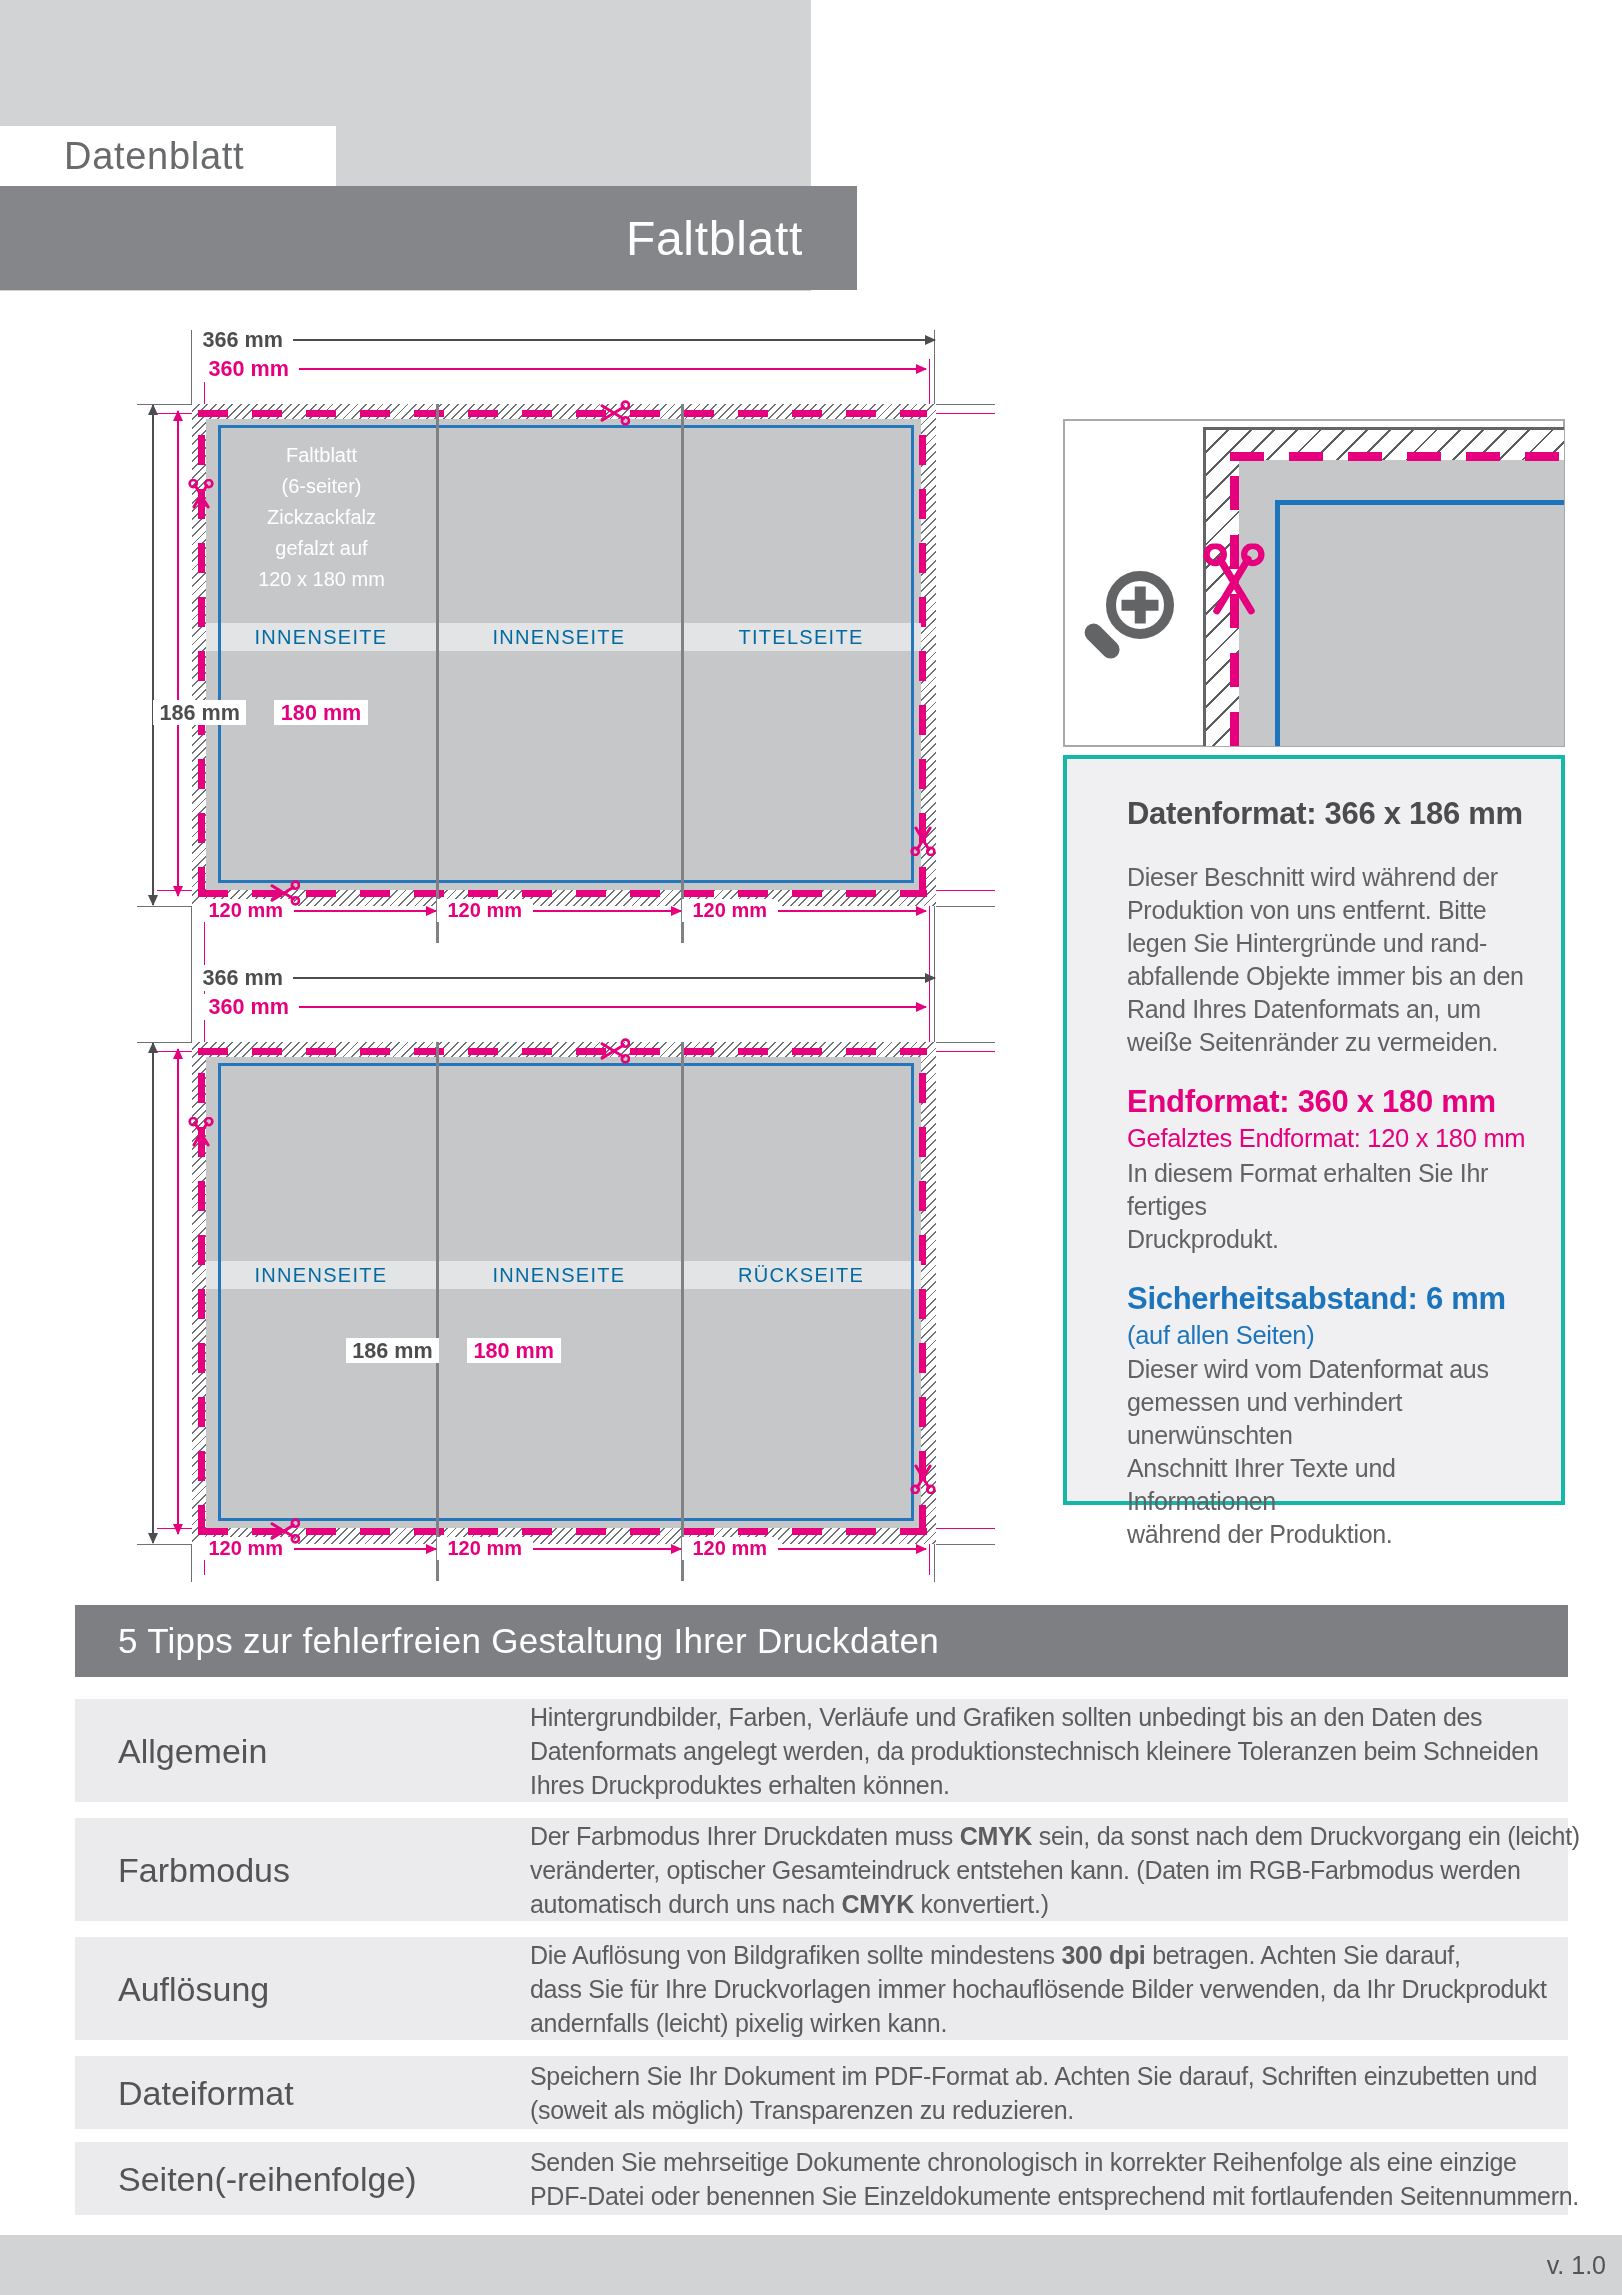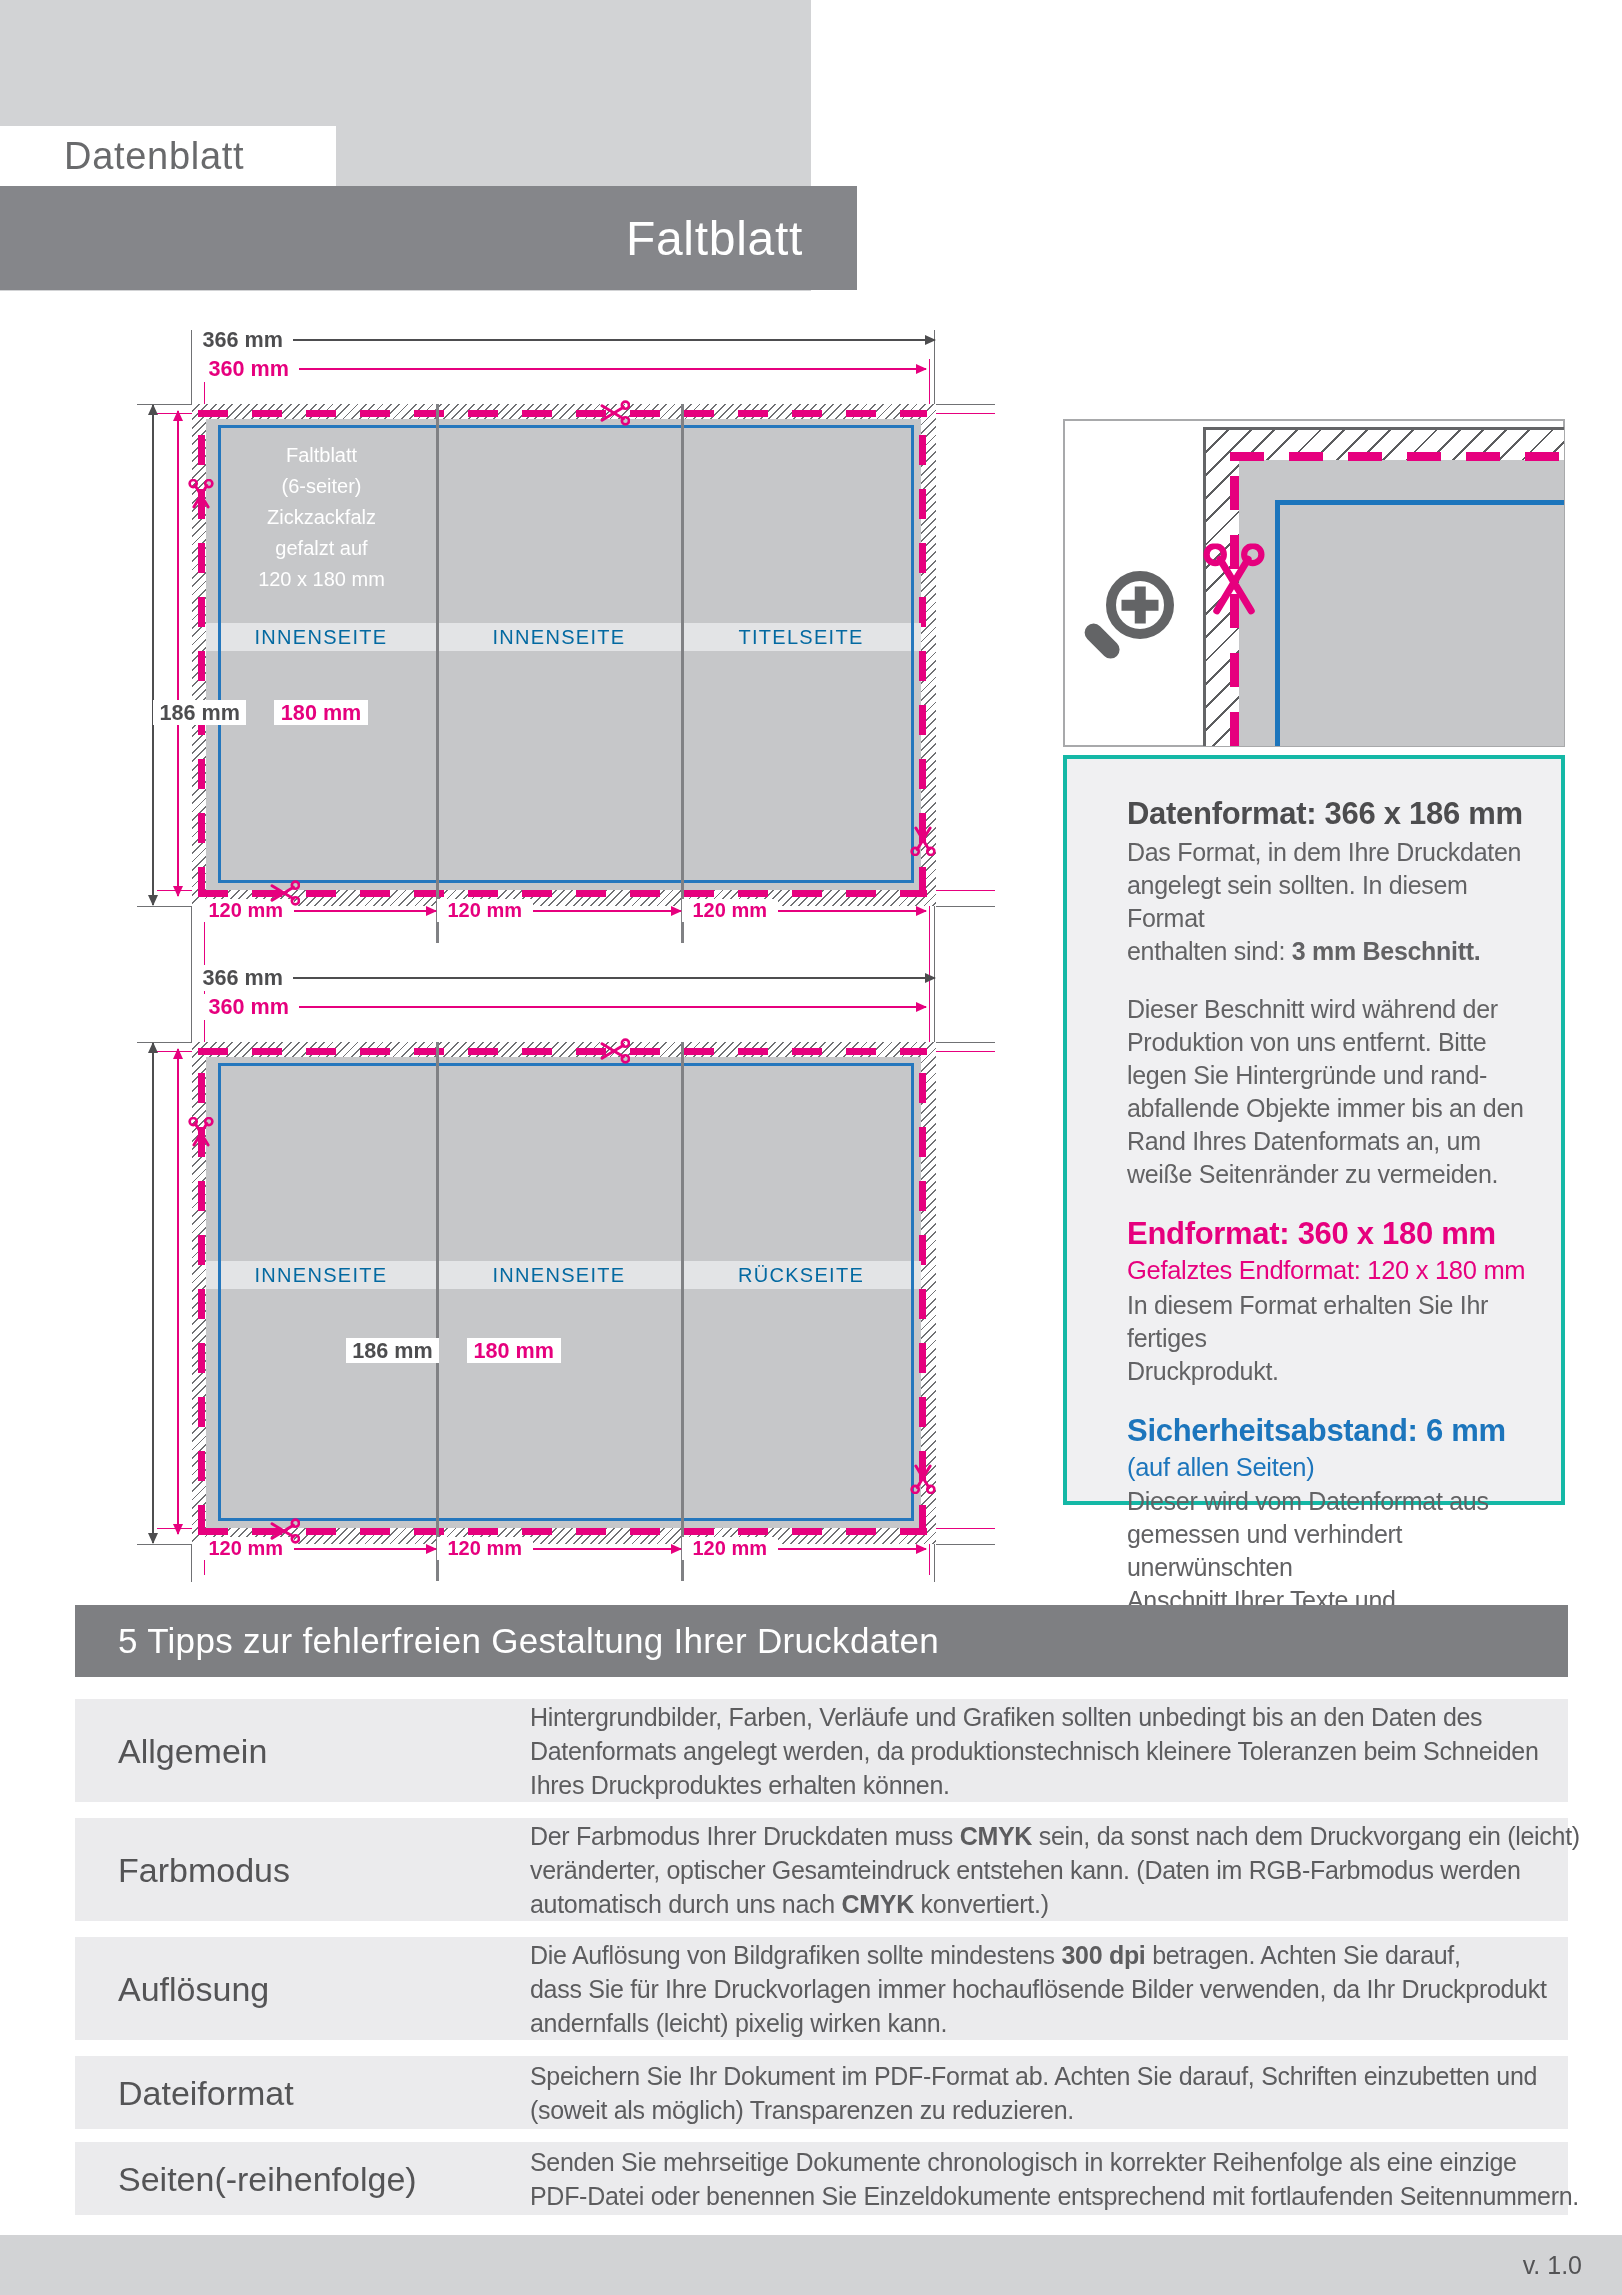--- a/index.html
+++ b/index.html
@@ -71,21 +71,21 @@
 
   
   .tipsbar{background:#7e7f82;display:flex;align-items:center;}
   .tipsbar span{color:#ffffff;font-size:35px;letter-spacing:0.3px;padding-left:43px;}
   .tiprow{background:#ebebed;}
   .tiprow .lab{position:absolute;left:43px;top:50%;transform:translateY(-50%);
                font-size:34px;color:#545456;white-space:nowrap;}
   .tiprow .txt{position:absolute;left:455px;top:50%;transform:translateY(-50%);
                font-size:25px;line-height:34px;color:#5c5c5e;letter-spacing:-0.3px;white-space:nowrap;}
   .footerband{background:#d2d3d5;display:flex;align-items:center;justify-content:flex-end;}
-  .footerband span{font-size:25px;color:#535355;padding-right:41px;text-align:right;}
+  .footerband span{font-size:25px;color:#535355;padding-right:17px;text-align:right;}
 </style>
 </head>
 <body>
 
 <div class="page">
 
   
   <div class="abs topgray" style="left:0;top:0;width:811px;height:291px;"></div>
   <div class="abs titlebox" style="left:0;top:126px;width:336px;height:60px;">
     <span style="padding-left:64px;">Datenblatt</span>
@@ -353,21 +353,20 @@
           <path d="M3,31 L36,11" stroke="#e6007e" stroke-width="4.5" stroke-linecap="round"></path>
           <path d="M3,9 L36,29" stroke="#e6007e" stroke-width="4.5" stroke-linecap="round"></path>
         </svg>
     </div>
   </div>
 
   
   <div class="abs infobox" style="left:1063px;top:755px;width:502px;height:750px;">
     <div class="pad">
       <p class="ih h-dark">Datenformat: 366 x 186 mm</p>
-      <p class="ibody"><span>Das Format, in dem Ihre Druckdaten</span><br><span>angelegt sein sollten. In diesem Format</span><br><span>enthalten sind: </span><b>3 mm Beschnitt.</b></p>
       <div class="gap40"></div>
       <p class="ibody"><span>Dieser Beschnitt wird während der</span><br><span>Produktion von uns entfernt. Bitte</span><br><span>legen Sie Hintergründe und rand-</span><br><span>abfallende Objekte immer bis an den</span><br><span>Rand Ihres Datenformats an, um</span><br><span>weiße Seitenränder zu vermeiden.</span></p>
       <div class="gap40"></div>
       <p class="ih h-pink">Endformat: 360 x 180 mm</p>
       <p class="isub h-pink">Gefalztes Endformat: 120 x 180 mm</p>
       <p class="ibody"><span>In diesem Format erhalten Sie Ihr fertiges</span><br><span>Druckprodukt.</span></p>
       <div class="gap40"></div>
       <p class="ih h-blue">Sicherheitsabstand: 6 mm</p>
       <p class="isub h-blue">(auf allen Seiten)</p>
       <p class="ibody"><span>Dieser wird vom Datenformat aus</span><br><span>gemessen und verhindert unerwünschten</span><br><span>Anschnitt Ihrer Texte und Informationen</span><br><span>während der Produktion.</span></p>

